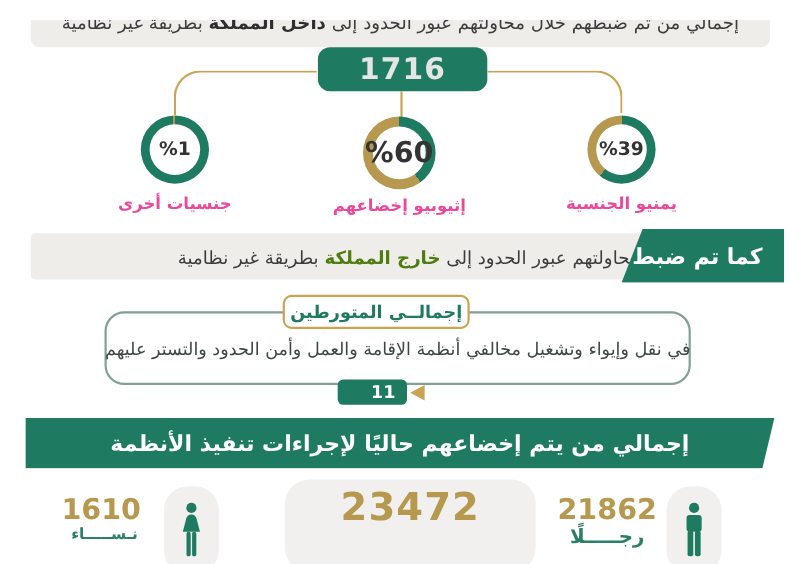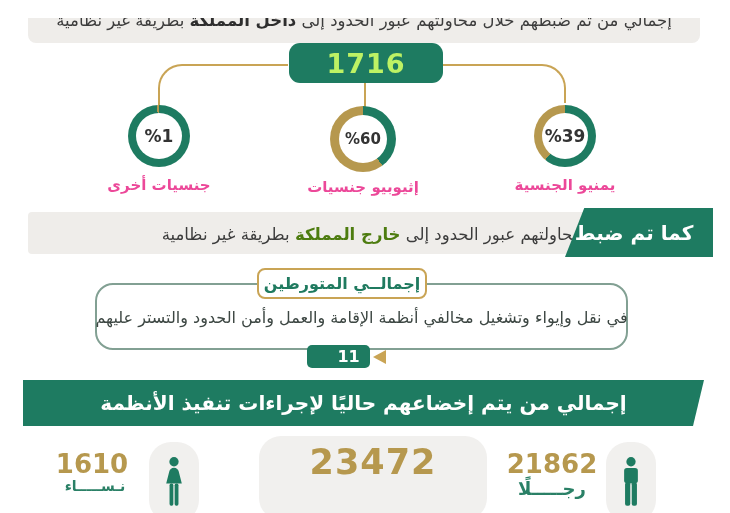--- a/index.html
+++ b/index.html
@@ -23,21 +23,21 @@
     background:var(--strip-bg);border-radius:0 0 8px 8px;overflow:hidden;
   }
   .top-strip .line{
     position:absolute;left:0;right:0;top:-7px;text-align:center;
     font-size:16.5px;color:var(--dark-text);white-space:nowrap;font-weight:500;
   }
   .top-strip .line b{color:#2e2e2e;}
   
   .total-badge{
     position:absolute;left:289px;top:25px;width:154px;height:40px;
-    background:var(--green);border-radius:11px;color:#bef264;
+    background:var(--green);border-radius:11px;color:#e5e5e5;
     display:flex;align-items:center;justify-content:center;
     font-size:27px;font-weight:bold;letter-spacing:1px;
   }
   
   .conn-left{
     position:absolute;left:158px;top:46px;width:130px;height:41px;
     border-top:2px solid var(--gold-line);border-left:2px solid var(--gold-line);
     border-top-left-radius:24px;
   }
   .conn-right{
@@ -52,21 +52,21 @@
   
   .donut{position:absolute;border-radius:50%;}
   .donut .hole{
     position:absolute;background:#fff;border-radius:50%;
     display:flex;align-items:center;justify-content:center;
   }
   .donut .pct{direction:ltr;font-weight:bold;color:#333;}
   .d1{left:128px;top:87px;width:62px;height:62px;}
   .d1 .hole{inset:8px;} .d1 .pct{font-size:17px;}
   .d2{left:330px;top:88px;width:66px;height:66px;}
-  .d2 .hole{inset:9px;} .d2 .pct{font-size:15px;}
+  .d2 .hole{inset:9px;} .d2 .pct{font-size:26px;}
   .d3{left:534px;top:87px;width:62px;height:62px;}
   .d3 .hole{inset:8px;} .d3 .pct{font-size:17px;}
   .donut-label{
     position:absolute;text-align:center;color:#ec4899;
     font-size:15px;font-weight:bold;white-space:nowrap;
   }
   .dl1{left:79px;top:158px;width:160px;}
   .dl2{left:273px;top:160px;width:180px;}
   .dl3{left:485px;top:158px;width:160px;}
   
@@ -167,21 +167,21 @@
       <span class="pct">%1</span>
     </div>
   </div>
   <div class="donut-label dl1">جنسيات أخرى</div>
 
   <div class="donut d2" style="background: conic-gradient(var(--green) 0 40%, var(--gold) 0);">
     <div class="hole">
       <span class="pct">%60</span>
     </div>
   </div>
-  <div class="donut-label dl2">إثيوبيو جنسيات</div>
+  <div class="donut-label dl2">إثيوبيو إخضاعهم</div>
 
   <div class="donut d3" style="background: conic-gradient(var(--green) 0 61%, var(--gold) 0);">
     <div class="hole">
       <span class="pct">%39</span>
     </div>
   </div>
   <div class="donut-label dl3">يمنيو الجنسية</div>
 
   <div class="outbound-strip">
     <div class="outbound-text"><span class="count">48</span><span> شخصًا لمحاولتهم عبور الحدود إلى </span><b>خارج المملكة</b><span> بطريقة غير نظامية</span></div>

